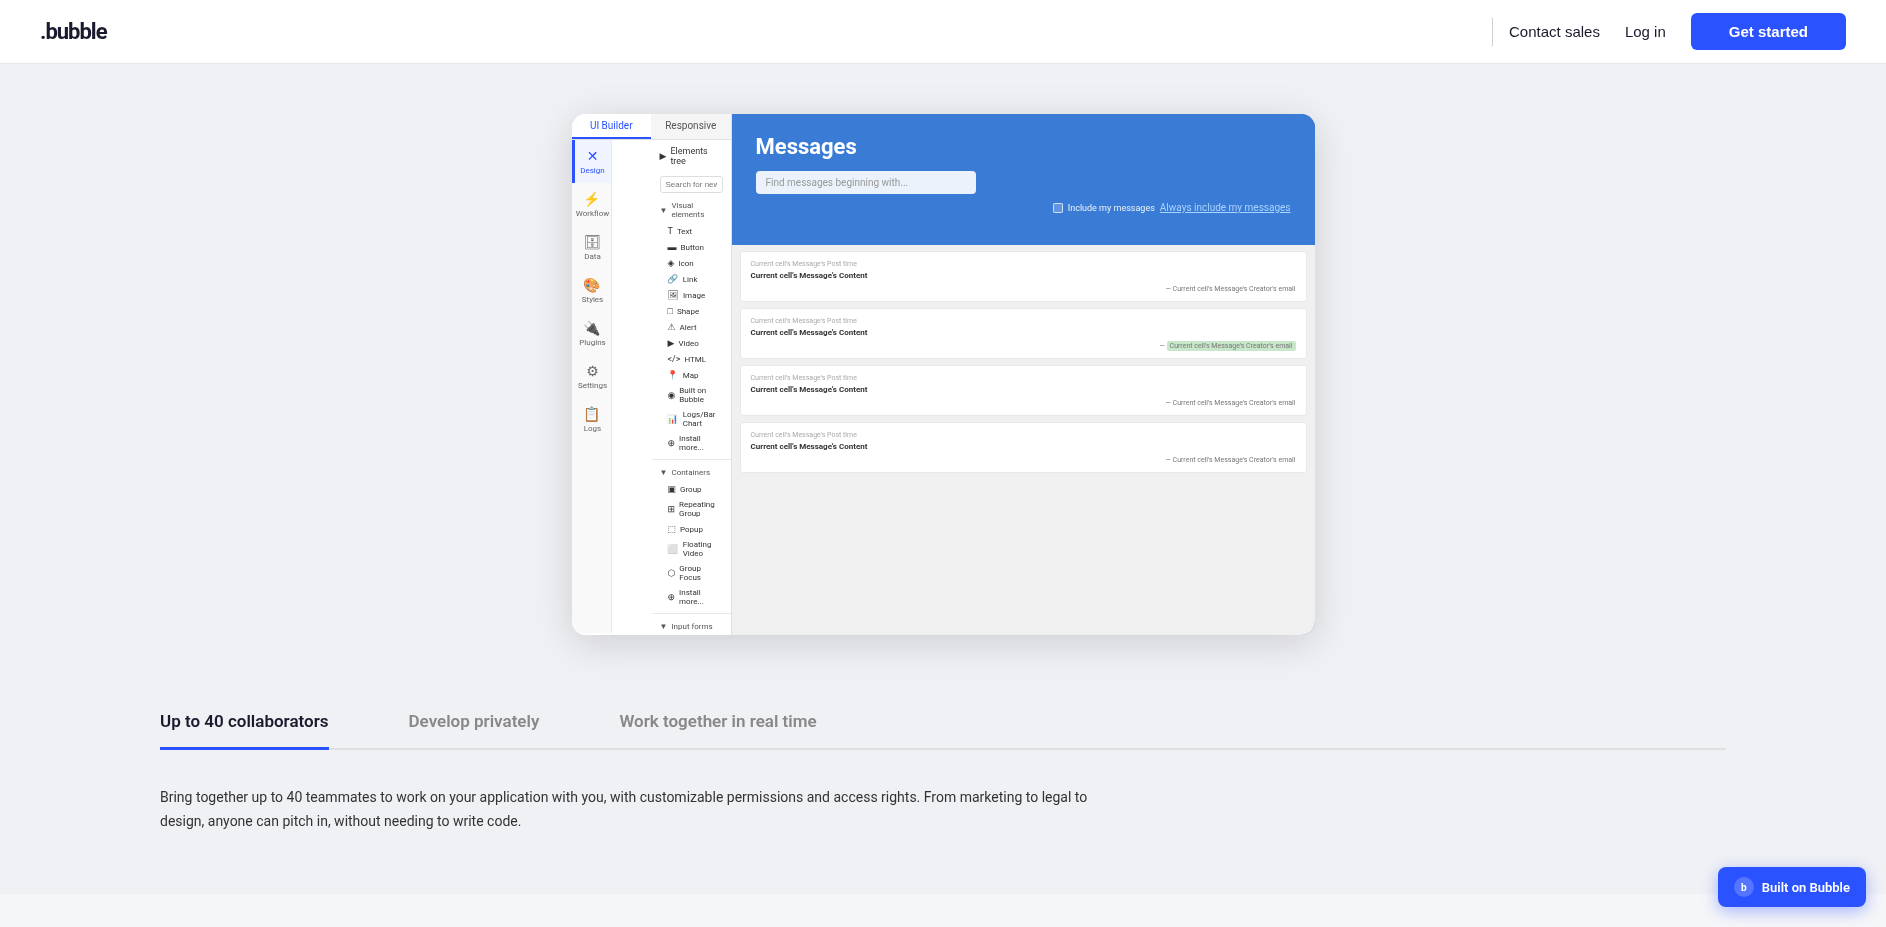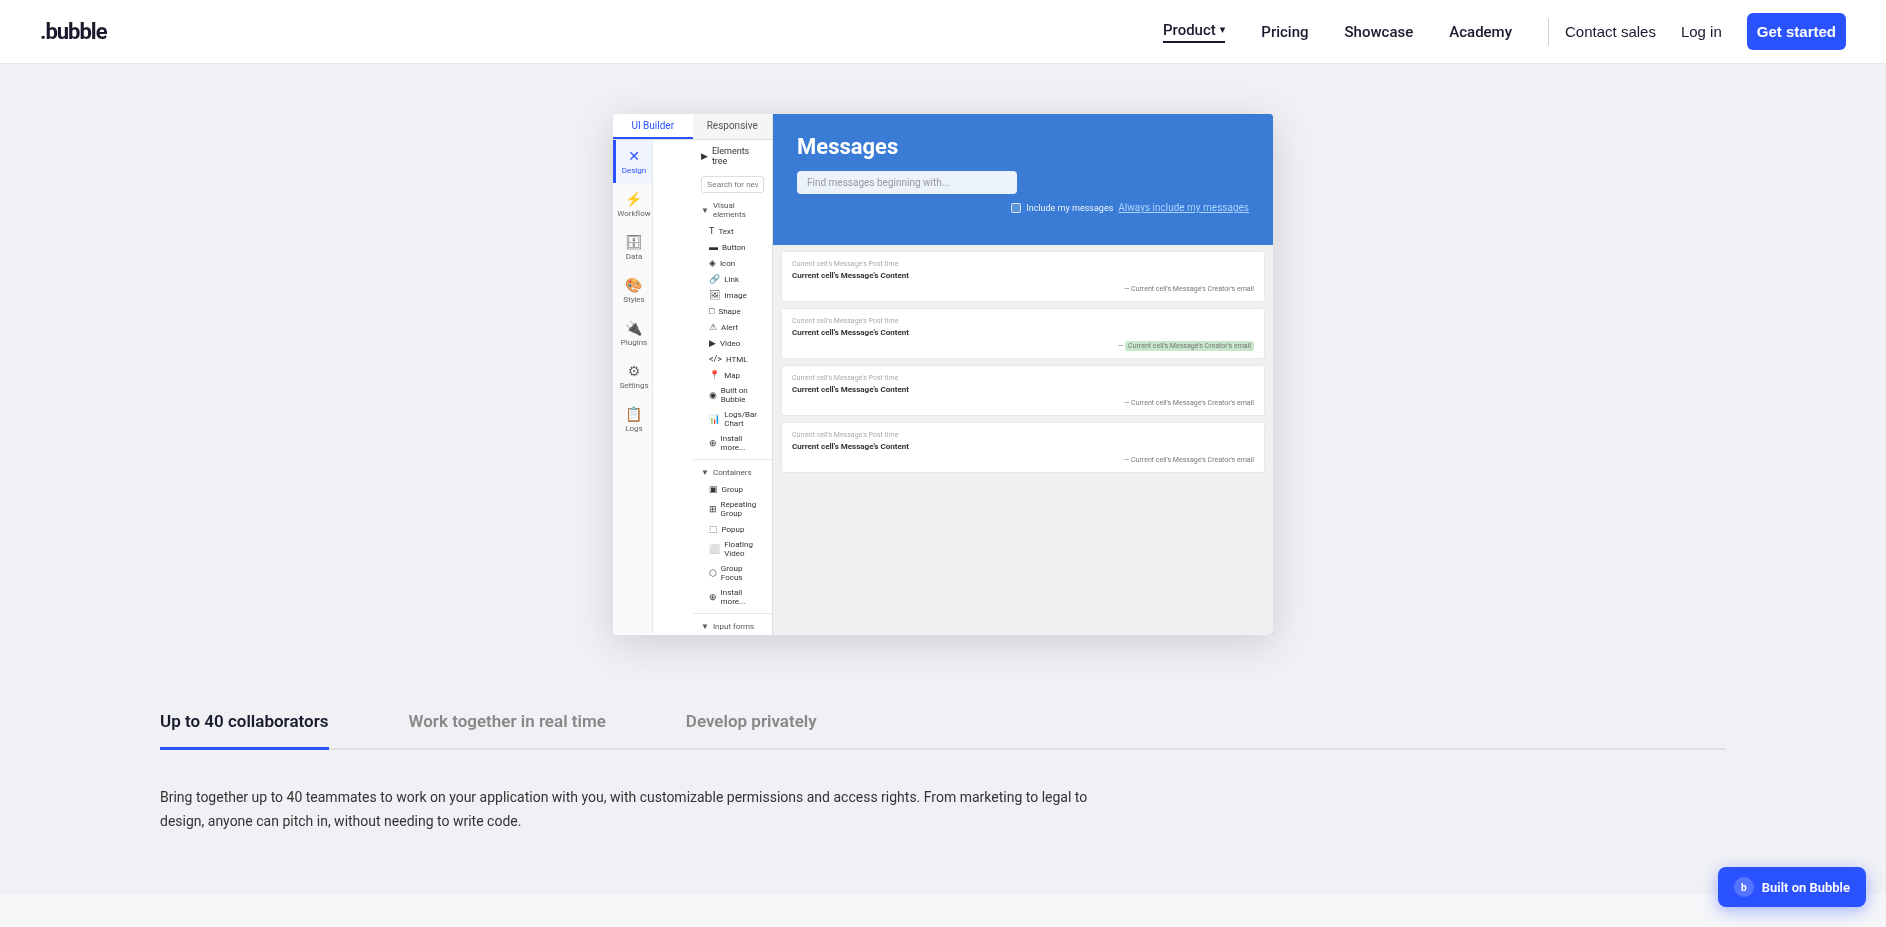--- a/index.html
+++ b/index.html
@@ -71,41 +71,41 @@
       text-decoration: none;
       background: none;
       border: none;
       cursor: pointer;
     }
     .btn-get-started {
       background: #2b52ff;
       color: #fff;
       border: none;
       border-radius: 6px;
-      padding: 10px 10px;
+      padding: 10px 38px;
       font-size: 15px;
       font-weight: 600;
       cursor: pointer;
     }
 
     
     .main-content {
       background: #f0f1f5;
       padding: 50px 0 60px 0;
     }
 
     
     .mockup-container {
       display: flex;
       justify-content: center;
       margin-bottom: 60px;
     }
     .mockup-wrapper {
-      width: 660px;
-      border-radius: 4px;
+      width: 743px;
+      border-radius: 14px;
       overflow: hidden;
       box-shadow: 0 8px 40px rgba(0,0,0,0.15);
       display: flex;
       background: #fff;
     }
 
     
     .editor-panel {
       width: 160px;
       background: #fff;
@@ -340,29 +340,20 @@
       font-weight: 700;
     }
 
     .chevron { font-size: 11px; }
   </style>
 </head>
 <body>
 
 <nav class="navbar">
   <div class="navbar-logo">.bubble</div>
-  <div class="navbar-nav">
-    <a class="nav-product active">
-      <span>Product</span>
-      <span class="chevron">▾</span>
-    </a>
-    <a>Pricing</a>
-    <a>Showcase</a>
-    <a>Academy</a>
-  </div>
   <div class="nav-divider"></div>
   <div class="navbar-actions">
     <button class="btn-contact">Contact sales</button>
     <button class="btn-login">Log in</button>
     <button class="btn-get-started">Get started</button>
   </div>
 </nav>
 
 <div class="main-content">
 
@@ -559,22 +550,22 @@
           </div>
         </div>
       </div>
 
     </div>
   </div>
 
   <div class="tabs-section">
     <div class="tabs-row">
       <div class="tab-item active">Up to 40 collaborators</div>
+      <div class="tab-item">Develop privately</div>
       <div class="tab-item">Work together in real time</div>
-      <div class="tab-item">Develop privately</div>
     </div>
     <div class="tab-description">Bring together up to 40 teammates to work on your application with you, with customizable permissions and access rights. From marketing to legal to design, anyone can pitch in, without needing to write code.</div>
   </div>
 
 </div>
 
 <div class="built-on-bubble">
   <div class="built-on-bubble-icon">b</div>
   <span>Built on Bubble</span>
 </div>

